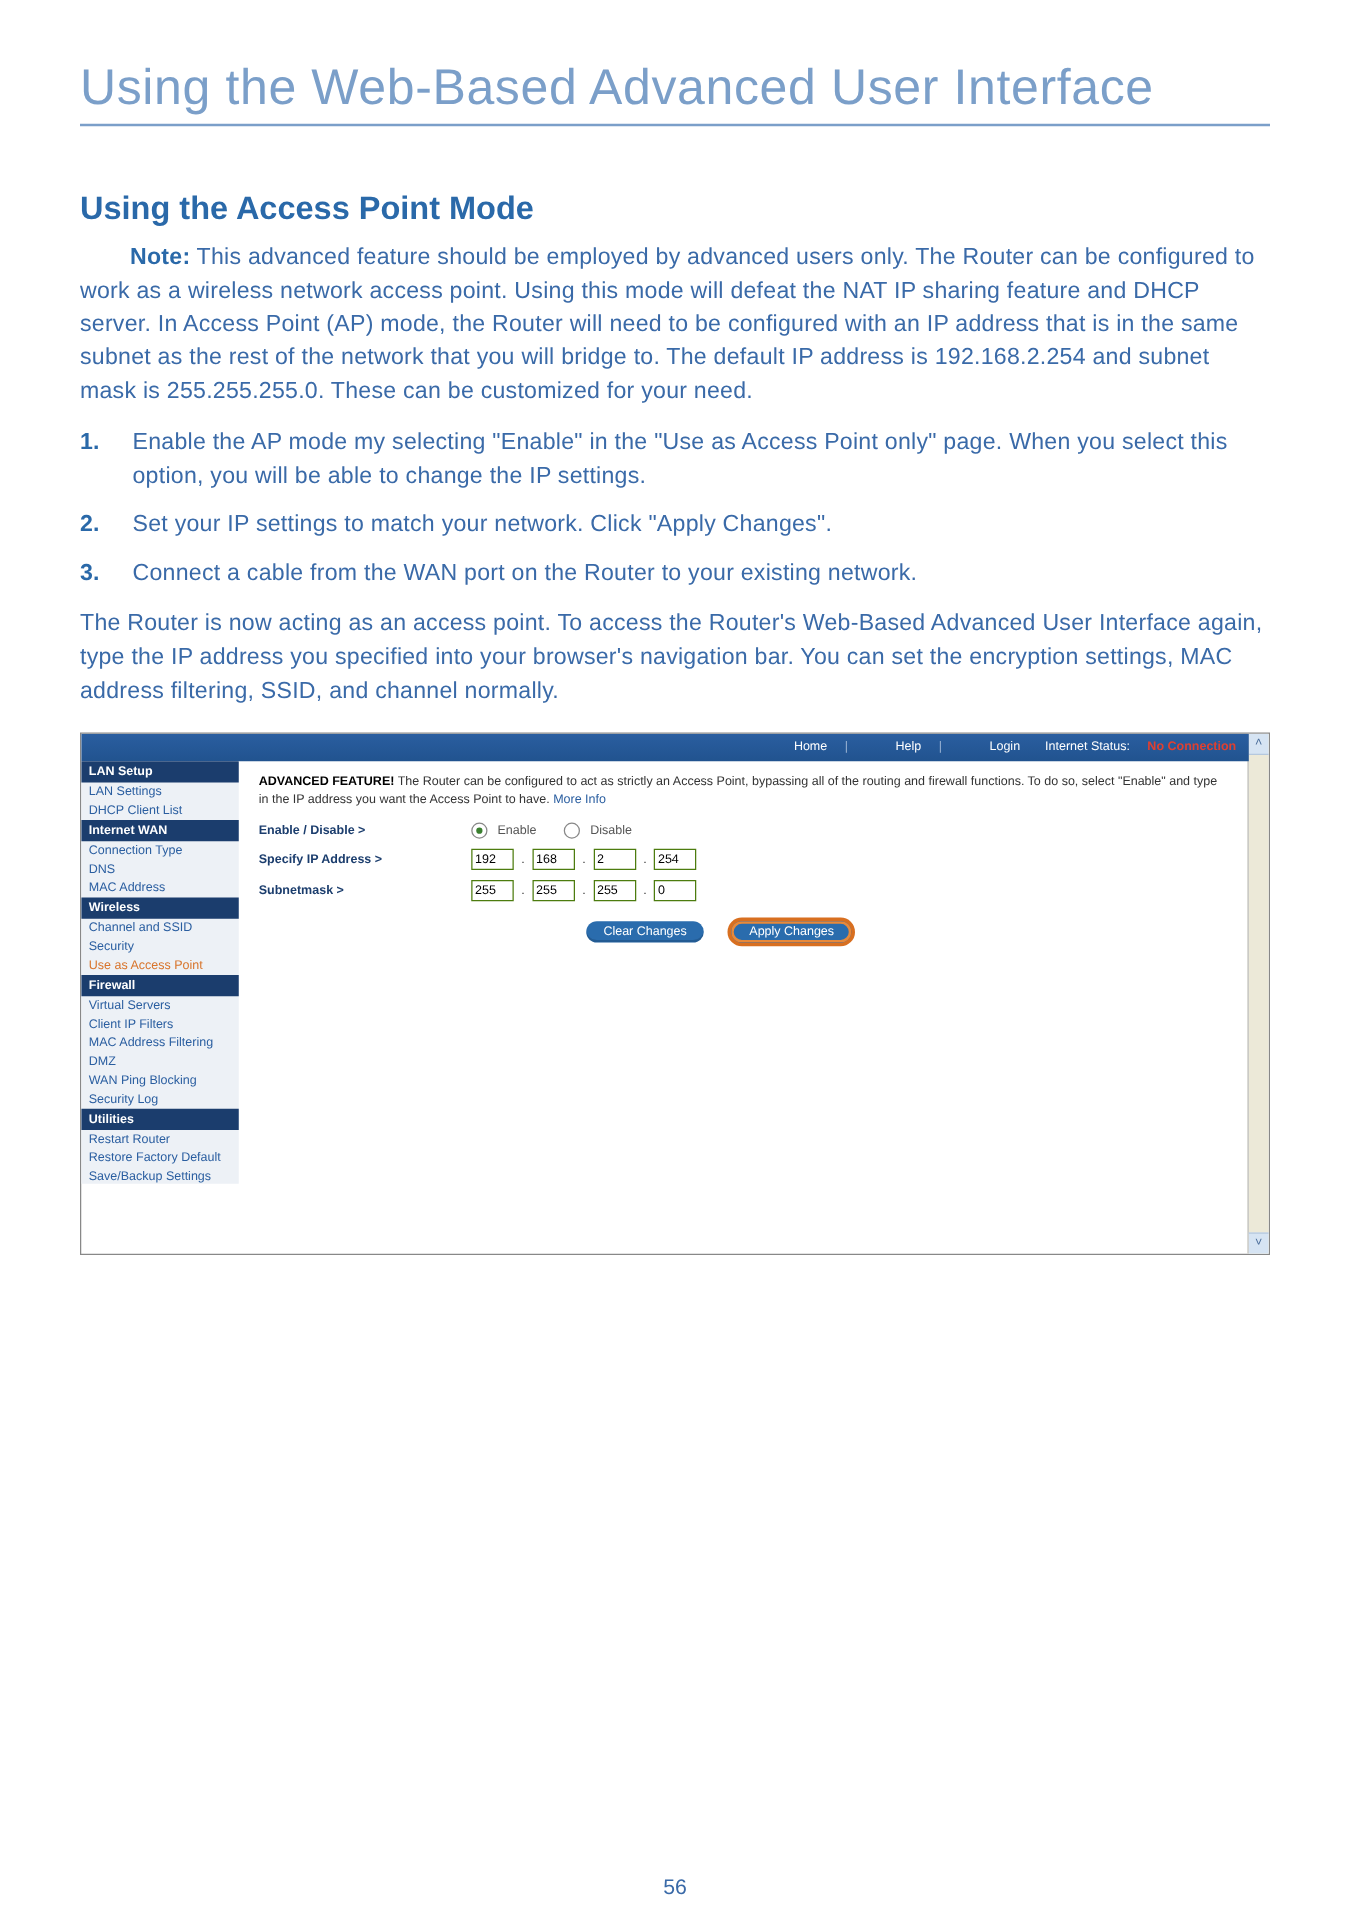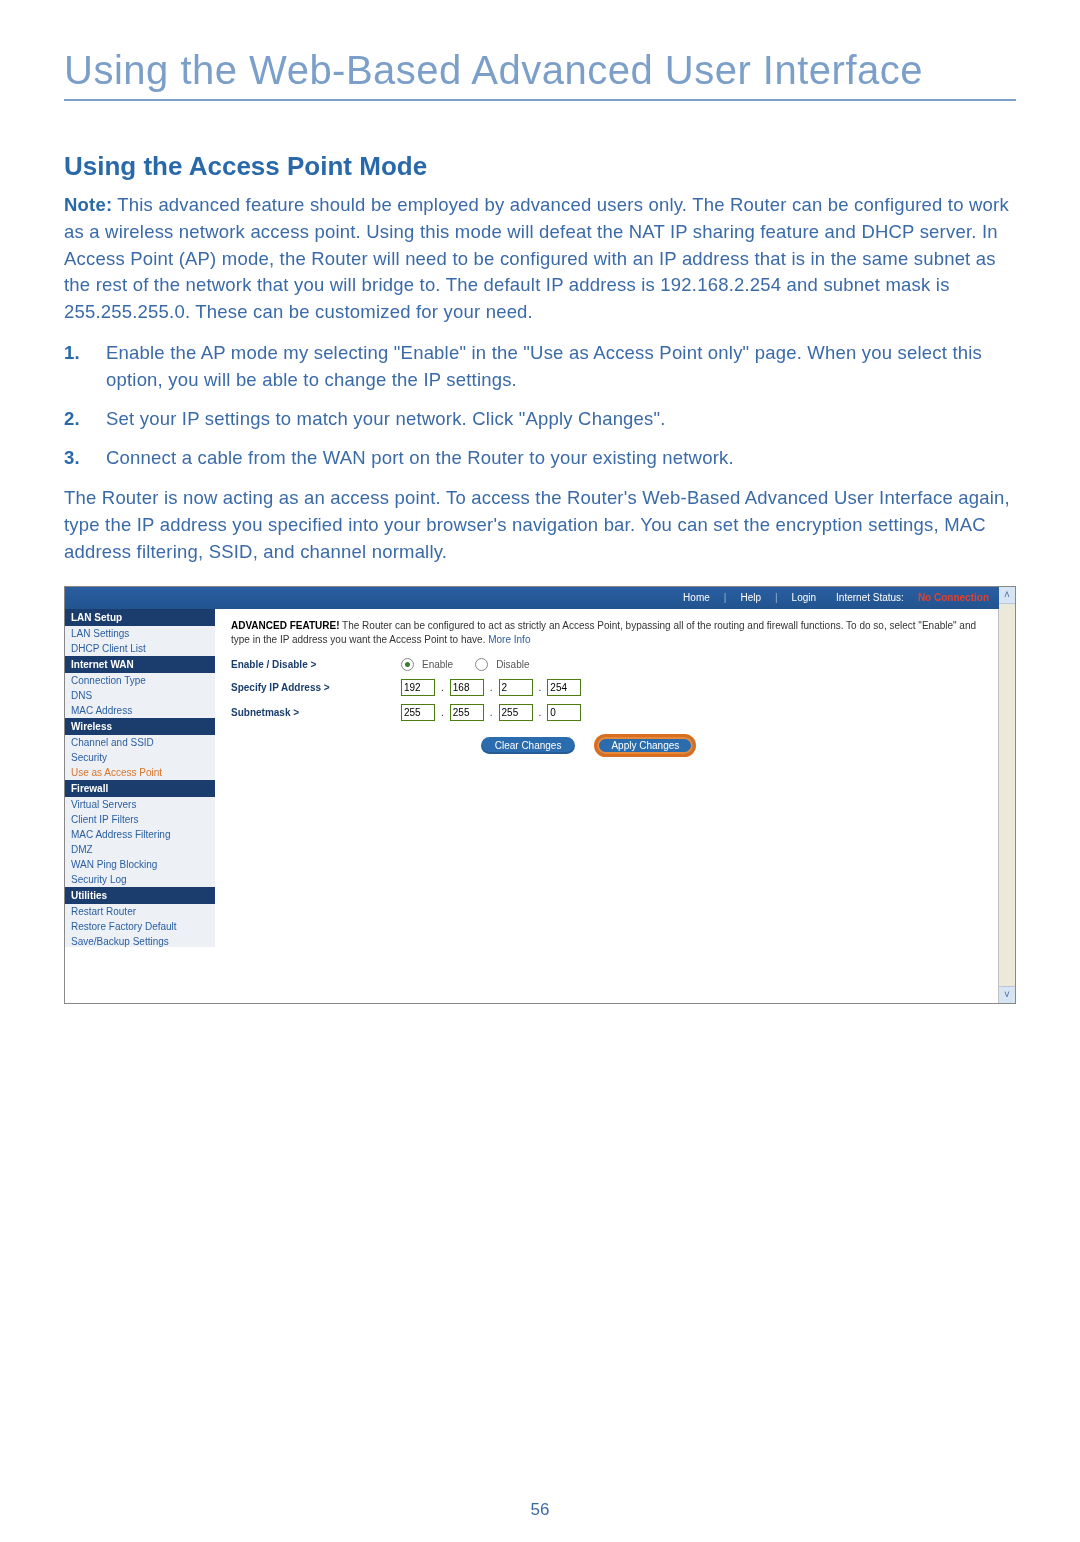--- a/index.html
+++ b/index.html
@@ -27,21 +27,21 @@
     color: #2a69a9;
     margin: 0 0 10px 0;
   }
   .body-text {
     font-size: 18.5px;
     line-height: 1.45;
     color: #3a6aa8;
     margin: 0 0 14px 0;
     letter-spacing: 0.2px;
   }
-  .body-text strong { font-weight: 700; color: #2a69a9; }
+  .body-text strong { font-weight: 700; color: #2a69a9; margin-left: 40px; }
   ol.steps {
     list-style: none;
     padding: 0;
     margin: 0 0 14px 0;
   }
   ol.steps li {
     display: flex;
     gap: 20px;
     font-size: 18.5px;
     line-height: 1.45;
@@ -112,29 +112,29 @@
     height: 22px;
     background: linear-gradient(#2a5ea0, #21538f);
     color: #fff;
     font-size: 10px;
     display: flex;
     align-items: center;
     justify-content: flex-end;
     padding: 0 10px;
     gap: 14px;
   }
-  .shot-subhead .link { color: #fff; }
+  .shot-subhead .link { color: #fff; margin-left: 24px; }
   .shot-subhead .status-val { color: #e04030; font-weight:700; }
 
   .shot-body {
     display: flex;
     height: calc(100% - 78px);
   }
   .sidebar {
-    width: 150px;
+    width: 126px;
     background: #edf1f6;
     font-size: 10px;
     color: #2a5ea0;
     box-sizing: border-box;
   }
   .sidebar .cat {
     background: #1b3d6d;
     color: #fff;
     font-weight: 700;
     padding: 3px 6px;

